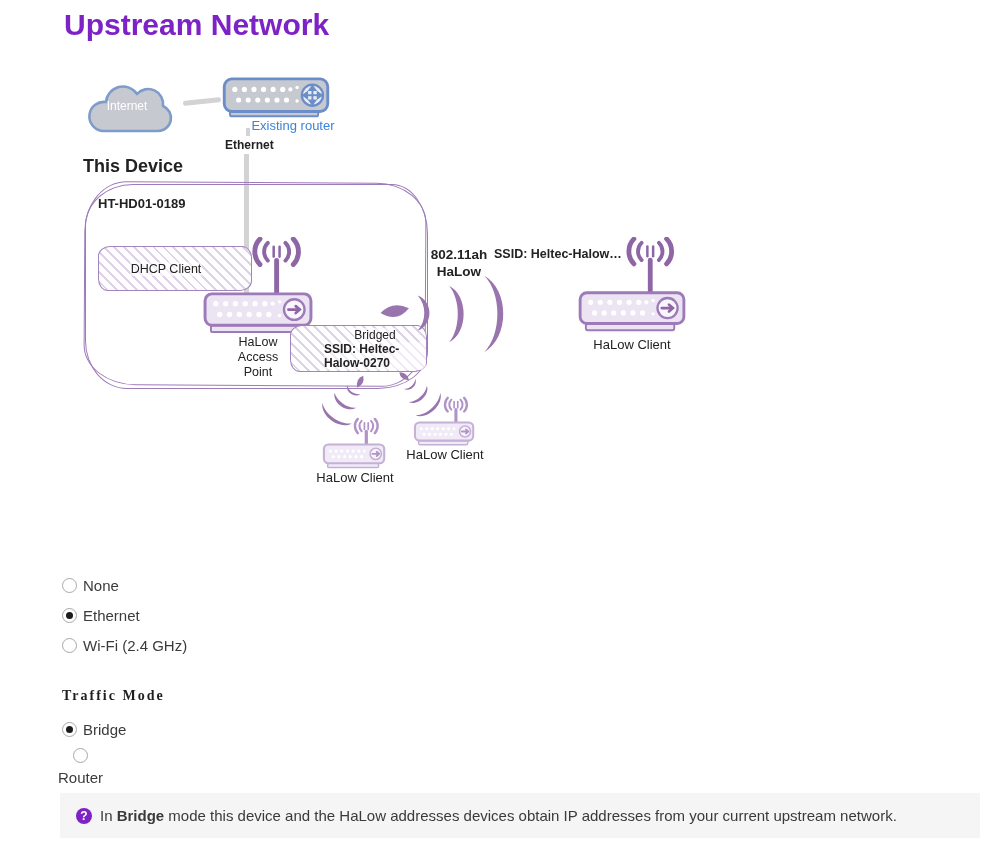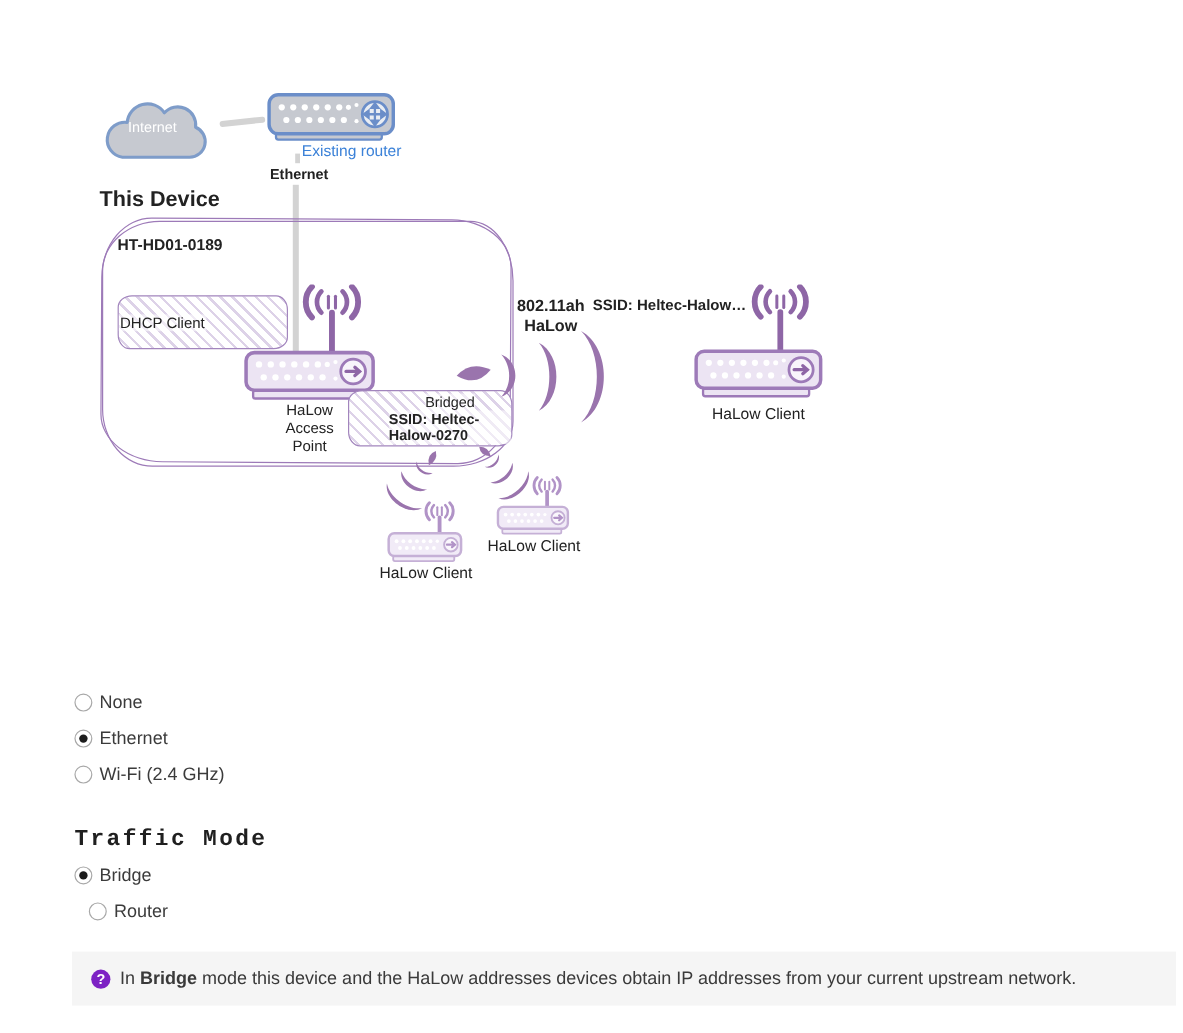--- a/index.html
+++ b/index.html
@@ -32,35 +32,36 @@
     display:flex; align-items:center; }
   .hatch.col { flex-direction:column; justify-content:center;padding-left:33px; }
 
   
   .radio-row { position:absolute; display:flex; align-items:center; gap:6px; height:22px; cursor:pointer; }
   .radio { width:15px; height:15px; border-radius:50%; border:1.5px solid #a8a8a8; background:#fff;
     display:inline-flex; align-items:center; justify-content:center; flex:0 0 auto; }
   .radio.checked::after { content:""; width:7px; height:7px; border-radius:50%; background:#1c1c1c; }
   .radio-label { font-size:15px; color:#3b3b3b; }
 
-  .traffic-heading { font-family:Liberation Mono, monospace; font-weight:bold; font-size:19px;
+  .traffic-heading { font-family:Liberation Serif, serif; font-weight:bold; font-size:14px;
     letter-spacing:2px; color:#1f1f1f; }
 
   
   .info-bar { left:60px; top:793px; width:920px; height:45px; background:#f5f5f5;
     display:flex; align-items:center; padding:0 16px; gap:8px; }
   .help-icon { width:16px; height:16px; border-radius:50%; background:#7d22c4; color:#fff;
     font-size:12px; font-weight:bold; display:inline-flex; align-items:center; justify-content:center; flex:0 0 auto; }
   .info-text { font-size:15px; color:#3a3a3a; }
 </style>
 </head>
 <body>
 
 <div id="app">
 
+  <div class="abs page-title">Upstream Network</div>
 
   <svg class="abs" style="left:80px;top:77px;" width="98" height="60" viewBox="0 0 98 60">
     <path d="M22,54 h56 a13,13 0 0 0 5,-25 a15,15 0 0 0 -26,-12 a17,17 0 0 0 -31,8 a14,14 0 0 0 -4,29 Z" fill="#c6c9d0" stroke="#7e9cc9" stroke-width="2.6" stroke-linejoin="round"></path>
     <text x="47" y="33" text-anchor="middle" font-size="12" fill="#ffffff" font-family="Liberation Sans, sans-serif">Internet</text>
   </svg>
   <span class="abs" style="left:0;top:0;width:0;height:0;overflow:hidden">Internet</span>
 
   <div class="abs gray-line" style="left:183px;top:99px;width:38px;height:5px;transform:rotate(-6deg);border-radius:2px;"></div>
 
   <svg class="abs" style="left:221px;top:77px;" width="110" height="46" viewBox="0 0 112 48">
@@ -99,21 +100,21 @@
   <div class="abs lbl bold" style="left:225px;top:138px;font-size:12px;">Ethernet</div>
   <div class="abs gray-line" style="left:244px;top:154px;width:5px;height:140px;"></div>
 
   <div class="abs lbl bold" style="left:83px;top:156px;font-size:18px;">This Device</div>
 
   <div class="abs sketch-box" style="left:85px;top:184px;width:343px;height:205px;">
     <div class="inner2"></div>
   </div>
   <div class="abs lbl bold" style="left:98px;top:196px;font-size:13px;">HT-HD01-0189</div>
 
-  <div class="abs hatch" style="left:98px;top:246px;width:142px;height:45px;justify-content:flex-start;padding-right:18px;">
+  <div class="abs hatch" style="left:98px;top:246px;width:154px;height:45px;justify-content:center;padding-right:18px;">
     <span style="font-size:12.5px;color:#222;background:rgba(255,255,255,.55);padding:0 1px;">DHCP Client</span>
   </div>
 
   <svg class="abs" style="left:202px;top:237px;" width="112" height="100" viewBox="0 0 112 102">
     <g stroke="#8e66a6" fill="none" stroke-linecap="round">
       <path d="M72,10 v10" stroke-width="2.6"></path>
         <path d="M78,10 v10" stroke-width="2.6"></path>
       <path d="M66,6 C61,11 61,19 66,24" stroke-width="4"></path>
       <path d="M58,2 C51,9 51,21 58,28" stroke-width="5"></path>
       <path d="M84,6 C89,11 89,19 84,24" stroke-width="4"></path>
@@ -308,21 +309,21 @@
     <span class="radio"></span>
     <span class="radio-label">Wi-Fi (2.4 GHz)</span>
   </label>
 
   <div class="abs traffic-heading" style="left:62px;top:688px;">Traffic Mode</div>
 
   <label class="radio-row" style="left:62px;top:718px;">
     <span class="radio checked"></span>
     <span class="radio-label">Bridge</span>
   </label>
-  <label class="radio-row" style="left:74px;top:748px;">
+  <label class="radio-row" style="left:58px;top:748px;flex-direction:column;">
     <span class="radio"></span>
     <span class="radio-label">Router</span>
   </label>
 
   <div class="abs info-bar">
     <span class="help-icon">?</span>
     <span class="info-text">
       <span>In </span><b>Bridge</b><span> mode this device and the HaLow addresses devices obtain IP addresses from your current upstream network.</span>
     </span>
   </div>

